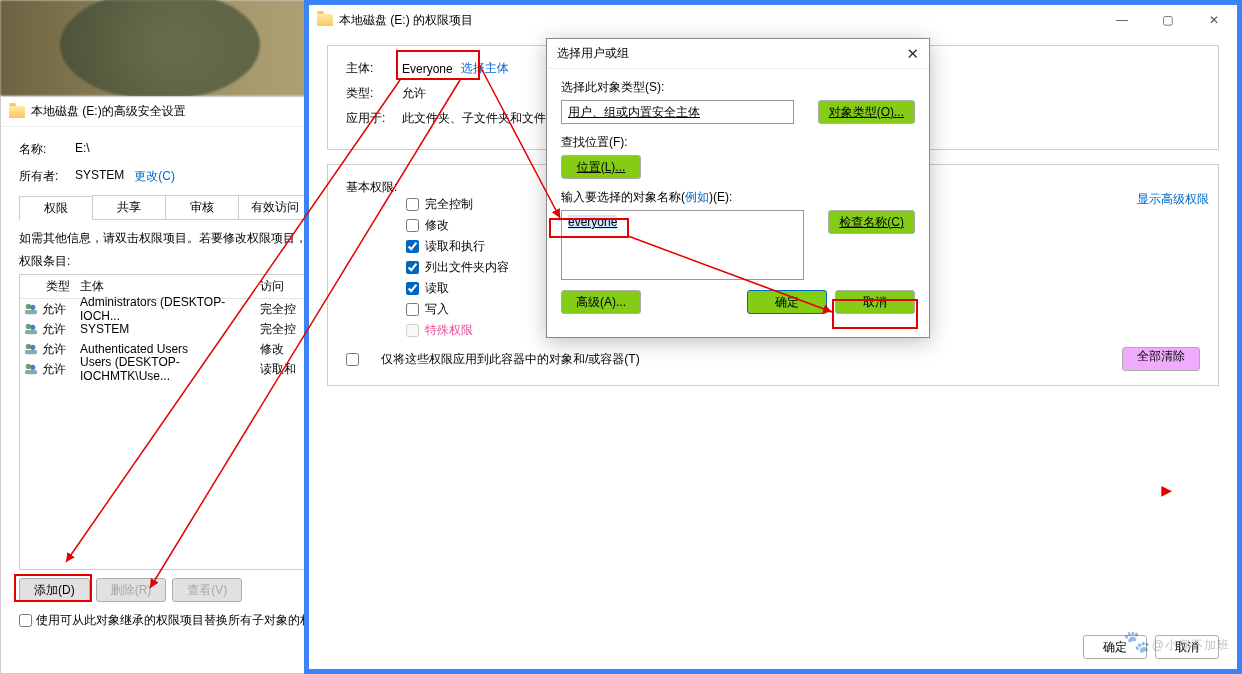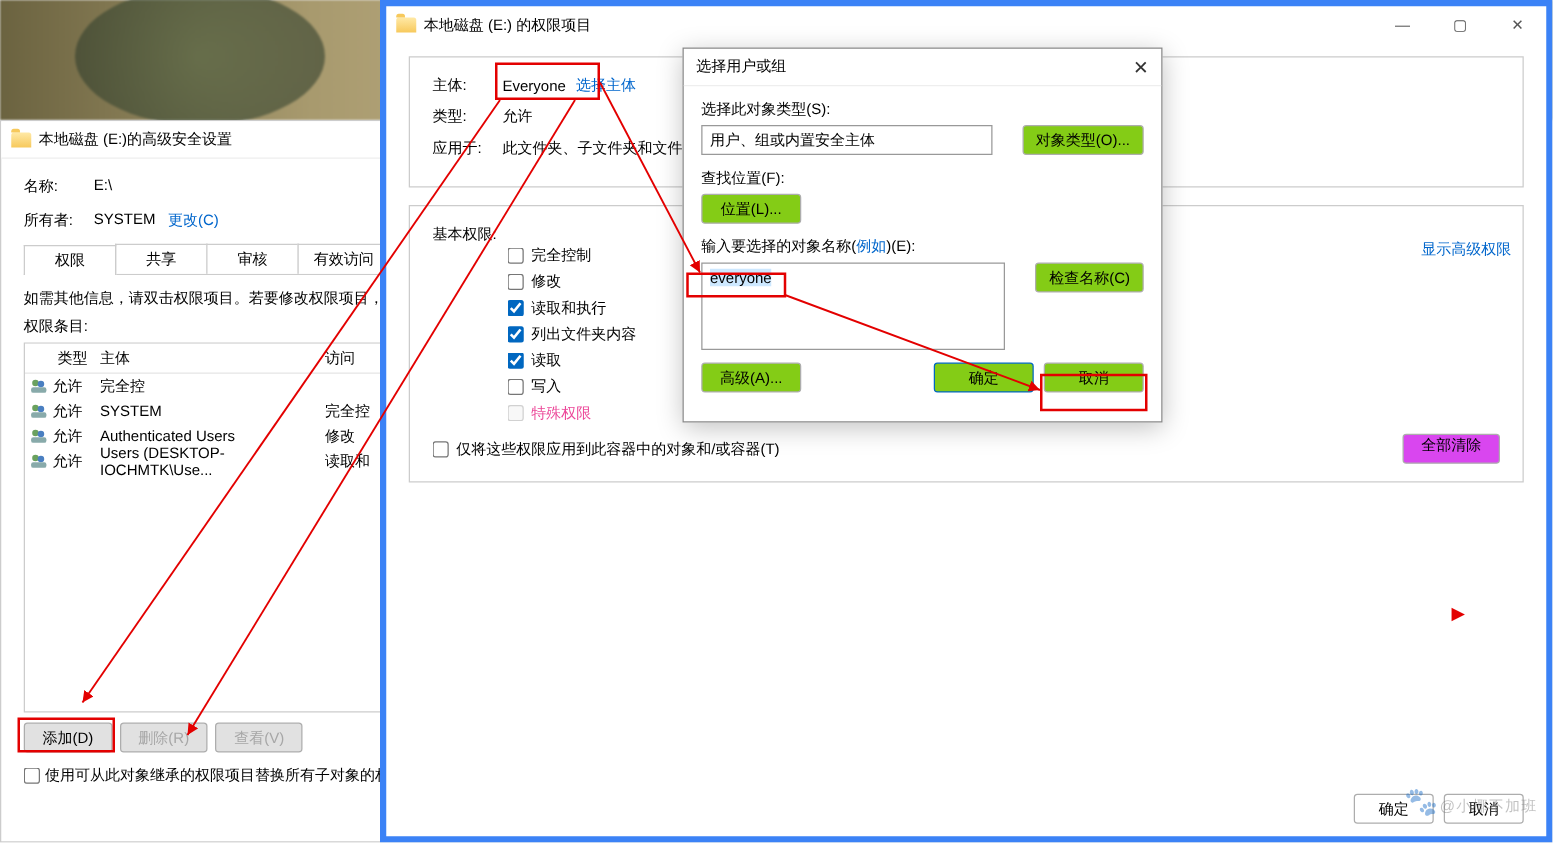--- a/index.html
+++ b/index.html
@@ -38,31 +38,31 @@
 .win-mid-ctrl { margin-left:auto; display:flex; }
 .winctrl { width:46px; height:30px; display:flex; align-items:center; justify-content:center; cursor:pointer; color:#555; }
 .win-mid-body { padding: 10px 18px; }
 .mid-box { border:1px solid #ccc; padding:14px 18px; margin-bottom: 14px; }
 .mid-row { display:flex; align-items:center; margin-bottom:8px; }
 .mid-label { width:56px; }
 .chk-col { margin-left: 60px; }
 .chk-line { display:flex; align-items:center; gap:6px; margin-bottom:4px; }
 .chk-line input[type=checkbox].blue { accent-color:#0067c0; }
 .right-link { position:absolute; right:28px; top:186px; color:#0066cc; cursor:pointer; }
-.clear-btn { border:1px solid #adadad; background:#d946ef; height:24px; padding:0 14px; border-radius:3px; cursor:pointer; }
+.clear-btn { border:1px solid #adadad; background:#f0abfc; height:24px; padding:0 14px; border-radius:3px; cursor:pointer; }
 .mid-bottom { position:absolute; bottom:10px; right:18px; display:flex; gap:8px; }
 .btn-std { border:1px solid #adadad; background:#fff; height:24px; width:64px; display:flex; align-items:center; justify-content:center; border-radius:3px; cursor:pointer; }
 
 
 .win-top { position:absolute; left:546px; top:38px; width:384px; height:300px; background:#fff; border:1px solid #888; box-shadow:0 4px 20px rgba(0,0,0,0.25); }
 .win-top-title { height:30px; display:flex; align-items:center; padding:0 10px; border-bottom:1px solid #eee; }
 .close-x { margin-left:auto; cursor:pointer; font-size:15px; color:#333; }
 .win-top-body { padding:10px 14px; }
 .top-label { margin-bottom:4px; }
-.top-input-row { display:flex; gap:24px; margin-bottom:10px; }
+.top-input-row { display:flex; gap:24px; margin-bottom:10px;text-decoration:underline; }
 .top-input { flex:1; border:1px solid #999; height:24px; padding:0 6px; background:#fff; }
 .top-btn { border:1px solid #adadad; background:#84cc16; height:24px; padding:0 10px; cursor:pointer; border-radius:3px; min-width:80px; }
 .top-textarea { width:100%; height:70px; border:1px solid #999; padding:4px 6px; resize:none; font-family:inherit; }
 .top-btns-row { display:flex; justify-content:space-between; margin-top:10px; }
 
 
 .red-box { position:absolute; border:2px solid #e30000; pointer-events:none; }
 .red-arrow { position:absolute; pointer-events:none; }
 .watermark { position:absolute; right:12px; bottom:18px; font-size:28px; color:rgba(120,120,120,0.45); font-weight:300; letter-spacing:1px; }
 .red-play { position:absolute; right:70px; top:482px; color:#e30000; font-size:14px; }
@@ -111,20 +111,21 @@
       <div id="perm-rows">
           <div class="perm-row">
             <span class="user-glyph">
               <svg class="user-svg" viewBox="0 0 16 16">
                 <circle cx="5" cy="5" r="3" fill="#6aa15e"></circle>
                 <circle cx="10" cy="6" r="3" fill="#4a7fc1"></circle>
                 <rect x="1" y="9" width="14" height="5" rx="2" fill="#8aa"></rect>
               </svg>
             </span>
             <span style="width:38px">允许</span>
+            <span class="perm-col-subj">Administrators (DESKTOP-IOCH...</span>
             <span>完全控</span>
           </div>
           <div class="perm-row">
             <span class="user-glyph">
               <svg class="user-svg" viewBox="0 0 16 16">
                 <circle cx="5" cy="5" r="3" fill="#6aa15e"></circle>
                 <circle cx="10" cy="6" r="3" fill="#4a7fc1"></circle>
                 <rect x="1" y="9" width="14" height="5" rx="2" fill="#8aa"></rect>
               </svg>
             </span>
@@ -222,21 +223,21 @@
           </div>
         <div class="chk-line">
             <input type="checkbox" style="">
             <span>写入</span>
           </div>
         <div class="chk-line">
             <input type="checkbox" disabled="" style="">
             <span style="color:#ec4899">特殊权限</span>
           </div>
       </div>
-      <div style="display:flex;align-items:center;gap:6px;margin-top:8px;">
+      <div style="display:flex;align-items:center;gap:22px;margin-top:8px;">
         <input type="checkbox" style="">
         <span>仅将这些权限应用到此容器中的对象和/或容器(T)</span>
         <span style="flex:1"></span>
         <div class="clear-btn">全部清除</div>
       </div>
     </div>
   </div>
   <span class="right-link">显示高级权限</span>
   <div class="mid-bottom">
     <div class="btn-std">确定</div>

